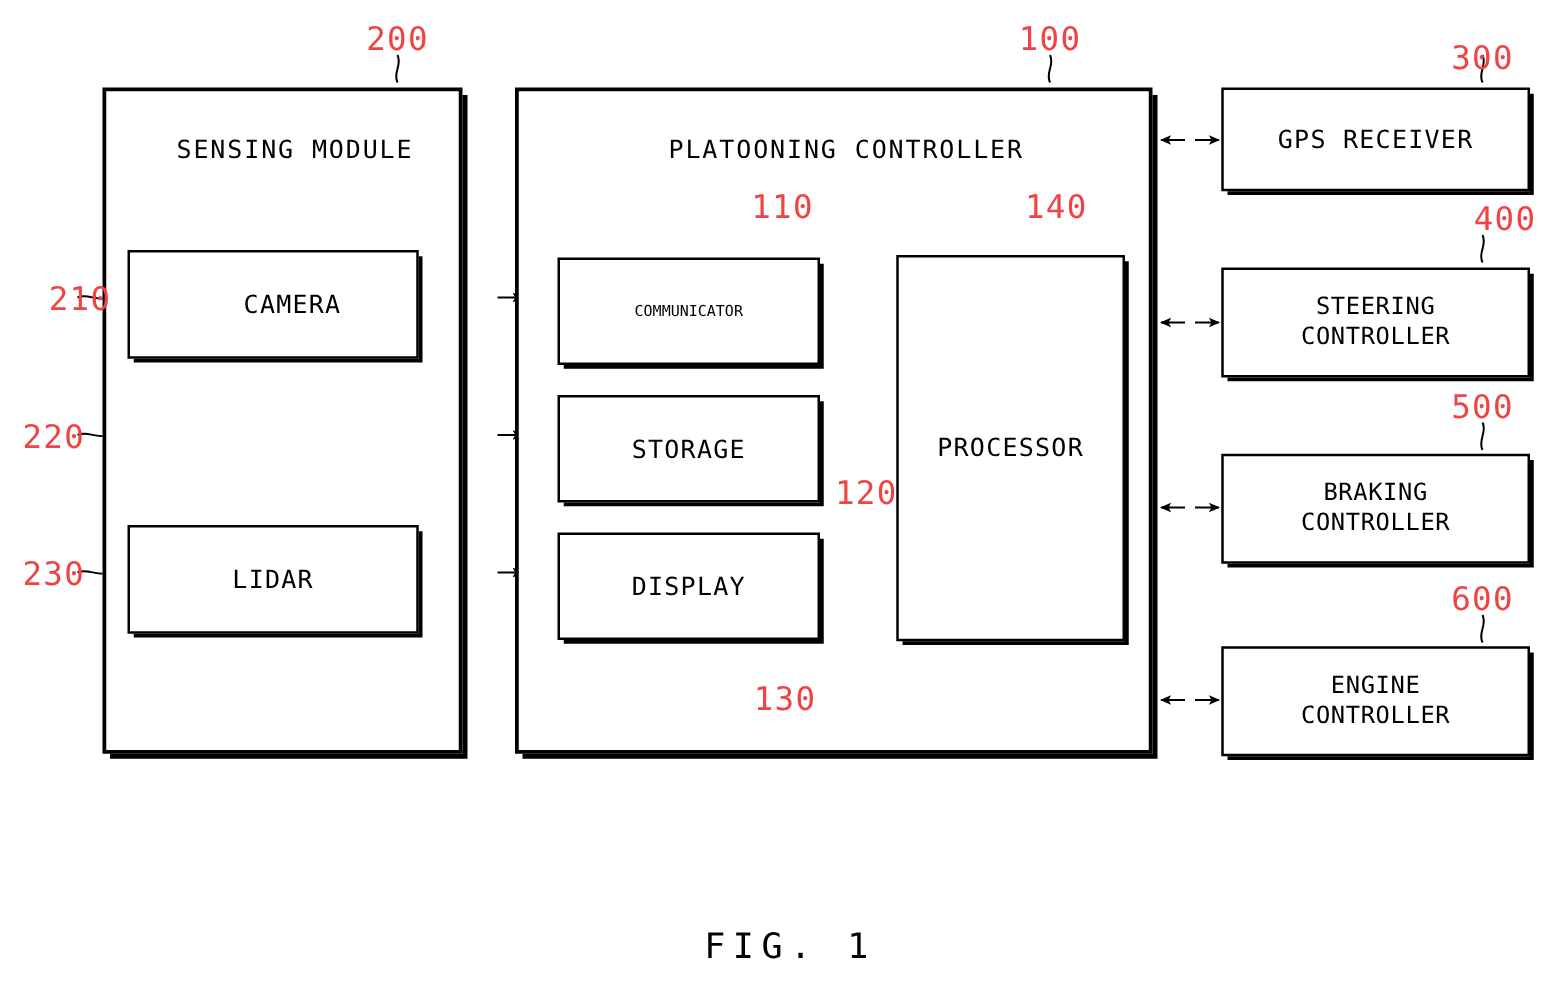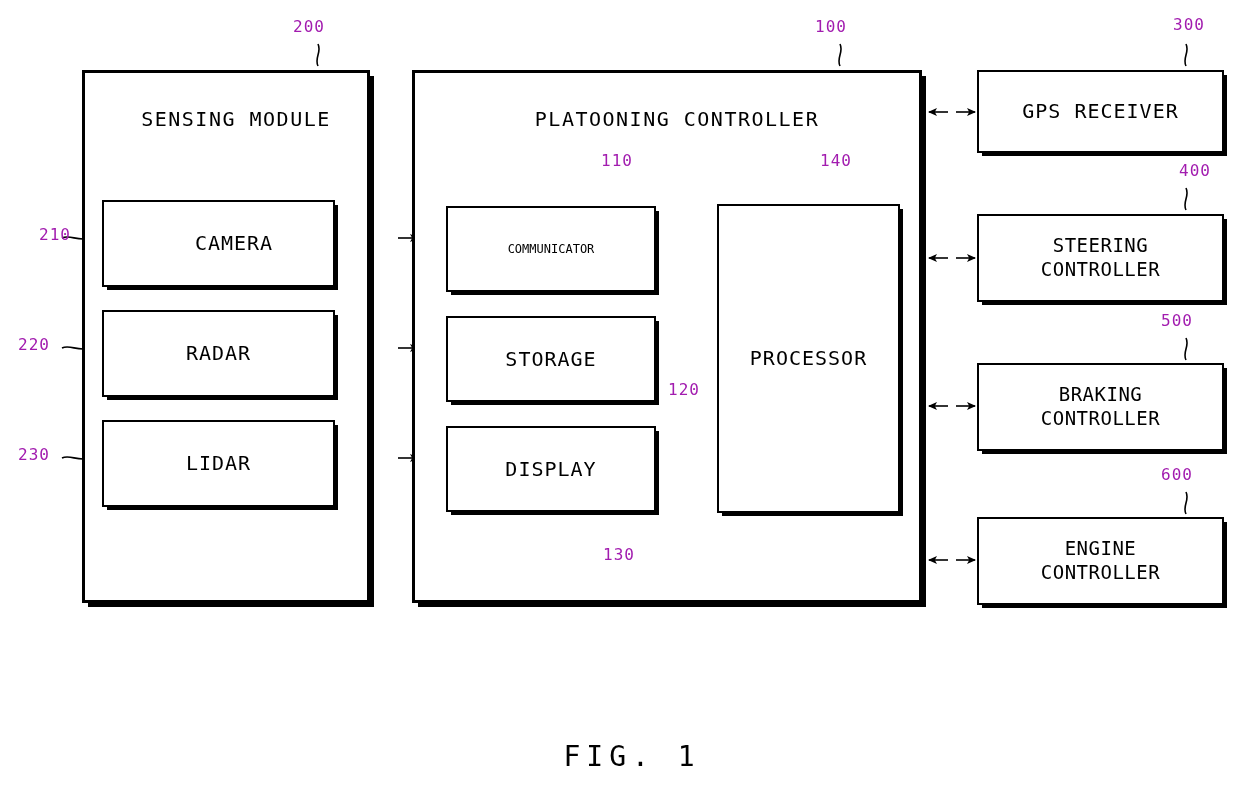--- a/index.html
+++ b/index.html
@@ -59,22 +59,22 @@
   }
   .box-label.two-line {
     white-space: normal;
     font-size: 19px;
     letter-spacing: 0.5px;
   }
 
   
   .refnum {
     position: absolute;
-    font-size: 16px;
-    color: #a21caf;
+    font-size: 26px;
+    color: #ef4444;
     letter-spacing: 1px;
     white-space: nowrap;
   }
 
   .fig-caption {
     position: absolute;
     width: 100%;
     text-align: center;
     font-size: 28px;
     letter-spacing: 6px;
@@ -160,23 +160,20 @@
   </svg>
 
   <div class="box outer" style="left:82px; top:70px; width:288px; height:533px;">
     <div class="outer-title">SENSING MODULE</div>
   </div>
 
   <div class="box" style="left:102px; top:200px; width:233px; height:87px;padding-left:31px;">
     <span class="box-label">CAMERA</span>
   </div>
 
-  <div class="box" style="left:102px; top:310px; width:233px; height:87px;">
-    <span class="box-label">RADAR</span>
-  </div>
 
   <div class="box" style="left:102px; top:420px; width:233px; height:87px;">
     <span class="box-label">LIDAR</span>
   </div>
 
   <div class="box outer" style="left:412px; top:70px; width:510px; height:533px;">
     <div class="outer-title">PLATOONING CONTROLLER</div>
   </div>
 
   <div class="box" style="left:446px; top:206px; width:210px; height:86px;">
@@ -215,21 +212,21 @@
 
   <div class="box" style="left:977px; top:517px; width:247px; height:88px;">
     <span class="box-label two-line">
       <span>ENGINE</span><br>
       <span>CONTROLLER</span>
     </span>
   </div>
 
   <div class="refnum" style="left:293px; top:17px;">200</div>
   <div class="refnum" style="left:815px; top:17px;">100</div>
-  <div class="refnum" style="left:1161px; top:15px;margin-left:12px;">300</div>
+  <div class="refnum" style="left:1161px; top:32px;">300</div>
   <div class="refnum" style="left:1161px; top:161px;margin-left:18px;">400</div>
   <div class="refnum" style="left:1161px; top:311px;">500</div>
   <div class="refnum" style="left:1161px; top:465px;">600</div>
 
   <div class="refnum" style="left:601px; top:151px;">110</div>
   <div class="refnum" style="left:820px; top:151px;">140</div>
   <div class="refnum" style="left:668px; top:380px;">120</div>
   <div class="refnum" style="left:603px; top:545px;">130</div>
 
   <div class="refnum" style="left:18px; top:225px;margin-left:21px;">210</div>

